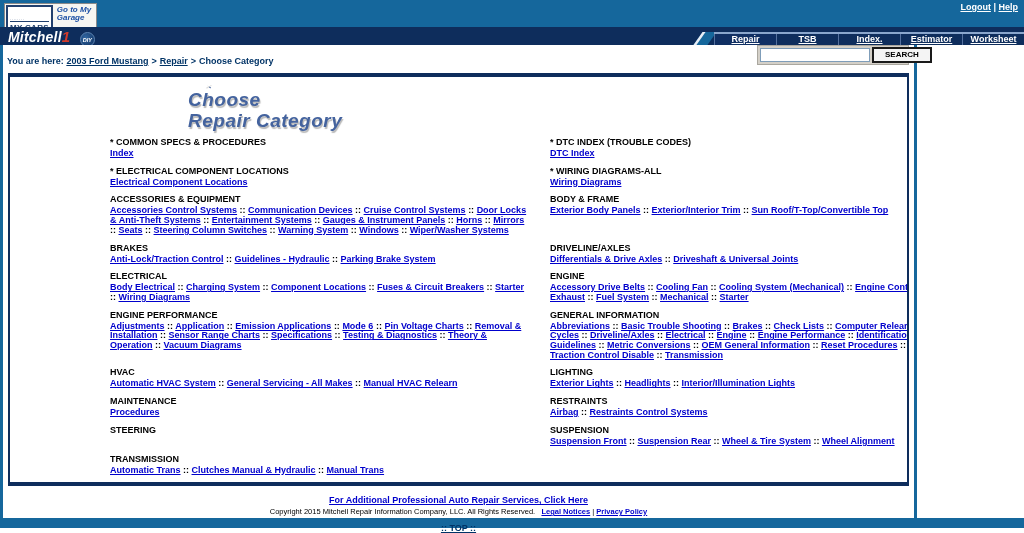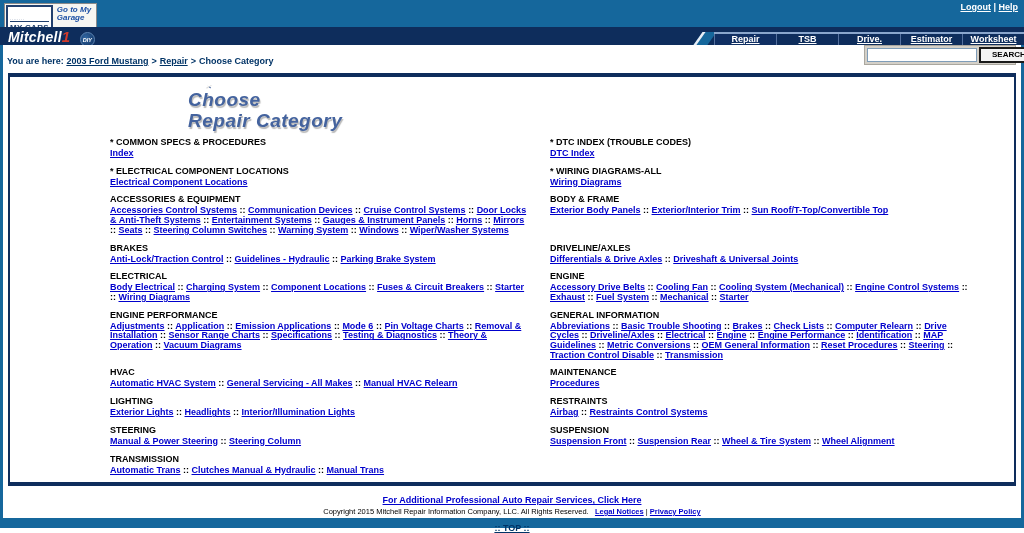--- a/index.html
+++ b/index.html
@@ -35,21 +35,21 @@
 
   .tab-strip { position:absolute; right:0; bottom:0; height:13px; display:flex;
     border-top:2px solid #8aa6cc; background:#0e2d5c; }
   .tab { width:62px; text-align:center; font-size:9px; font-weight:bold; color:#fff;
     text-decoration:underline; line-height:11px; border-left:1px solid #55719f; cursor:pointer; }
   .tab.active { background:#102f63; }
   .tab-diag { position:absolute; right:312px; bottom:0; width:14px; height:13px;
     background:#15679c; border-left:3px solid #e8eef5; transform:skewX(-35deg); }
 
   
-  .page-body { width:1024px; height:473px; background:#fff;
+  .page-body { width:917px; height:473px; background:#fff;
     border-left:3px solid #15679c; border-right:3px solid #15679c; position:relative; }
 
   .crumb-row { height:22px; position:relative; padding:5px 0 0 4px; }
   .crumbs { font-size:9px; font-weight:bold; color:#003366; }
   .crumbs a { color:#003366; text-decoration:underline; cursor:pointer; }
   .crumb-sep { margin:0 3px; }
   .search-panel { position:absolute; right:5px; top:0; height:20px; width:152px;
     background:#d4d0c8; border:1px solid #aaa79f; display:flex; align-items:center; padding:0 2px; }
   .search-input { width:110px; height:14px; border:1px solid #7f9db9; font-size:9px; padding:0 2px; }
   .search-btn { margin-left:2px; height:16px; font-size:8px; font-weight:bold; color:#000;
@@ -105,21 +105,21 @@
     <div class="logo-text">
       <div><span class="brand">Mitchell</span><span class="one">1</span></div>
       <div class="tagline"><span>Your </span><b>eAutoRepair</b><span> Solution</span></div>
     </div>
     <div class="diy-badge">DIY</div>
   </div>
   <div class="tab-diag"></div>
   <div class="tab-strip">
       <a class="tab active">Repair</a>
       <a class="tab">TSB</a>
-      <a class="tab">Drive.</a>
+      <a class="tab">Index.</a>
       <a class="tab">Estimator</a>
       <a class="tab">Worksheet</a>
     </div>
 </div>
 
 <div class="page-body">
 
   <div class="crumb-row">
     <span class="crumbs">
       <span>You are here:</span>
@@ -194,34 +194,33 @@
         </div>
         <div class="cat-cell">
           <div class="cat-head">GENERAL INFORMATION</div>
           <div class="cat-links"><a>Abbreviations</a><span class="sep"> :: </span><a>Basic Trouble Shooting</a><span class="sep"> :: </span><a>Brakes</a><span class="sep"> :: </span><a>Check Lists</a><span class="sep"> :: </span><a>Computer Relearn</a><span class="sep"> :: </span><a>Drive Cycles</a><span class="sep"> :: </span><a>Driveline/Axles</a><span class="sep"> :: </span><a>Electrical</a><span class="sep"> :: </span><a>Engine</a><span class="sep"> :: </span><a>Engine Performance</a><span class="sep"> :: </span><a>Identification</a><span class="sep"> :: </span><a>MAP Guidelines</a><span class="sep"> :: </span><a>Metric Conversions</a><span class="sep"> :: </span><a>OEM General Information</a><span class="sep"> :: </span><a>Reset Procedures</a><span class="sep"> :: </span><a>Steering</a><span class="sep"> :: </span><a>Traction Control Disable</a><span class="sep"> :: </span><a>Transmission</a></div>
         </div>
         <div class="cat-cell">
           <div class="cat-head">HVAC</div>
           <div class="cat-links"><a>Automatic HVAC System</a><span class="sep"> :: </span><a>General Servicing - All Makes</a><span class="sep"> :: </span><a>Manual HVAC Relearn</a></div>
         </div>
         <div class="cat-cell">
+          <div class="cat-head">LIGHTING</div>
+          <div class="cat-links"><a>Exterior Lights</a><span class="sep"> :: </span><a>Headlights</a><span class="sep"> :: </span><a>Interior/Illumination Lights</a></div>
+        </div>
+        <div class="cat-cell">
           <div class="cat-head">MAINTENANCE</div>
           <div class="cat-links"><a>Procedures</a></div>
         </div>
         <div class="cat-cell">
-          <div class="cat-head">LIGHTING</div>
-          <div class="cat-links"><a>Exterior Lights</a><span class="sep"> :: </span><a>Headlights</a><span class="sep"> :: </span><a>Interior/Illumination Lights</a></div>
-        </div>
-        <div class="cat-cell">
           <div class="cat-head">RESTRAINTS</div>
           <div class="cat-links"><a>Airbag</a><span class="sep"> :: </span><a>Restraints Control Systems</a></div>
         </div>
         <div class="cat-cell">
           <div class="cat-head">STEERING</div>
-          <div class="cat-links"><a>Manual &amp; Power Steering</a><span class="sep"> :: </span><a>Steering Column</a></div>
         </div>
         <div class="cat-cell">
           <div class="cat-head">SUSPENSION</div>
           <div class="cat-links"><a>Suspension Front</a><span class="sep"> :: </span><a>Suspension Rear</a><span class="sep"> :: </span><a>Wheel &amp; Tire System</a><span class="sep"> :: </span><a>Wheel Alignment</a></div>
         </div>
         <div class="cat-cell">
           <div class="cat-head">TRANSMISSION</div>
           <div class="cat-links"><a>Automatic Trans</a><span class="sep"> :: </span><a>Clutches Manual &amp; Hydraulic</a><span class="sep"> :: </span><a>Manual Trans</a></div>
         </div>
         <div class="cat-cell"></div>

